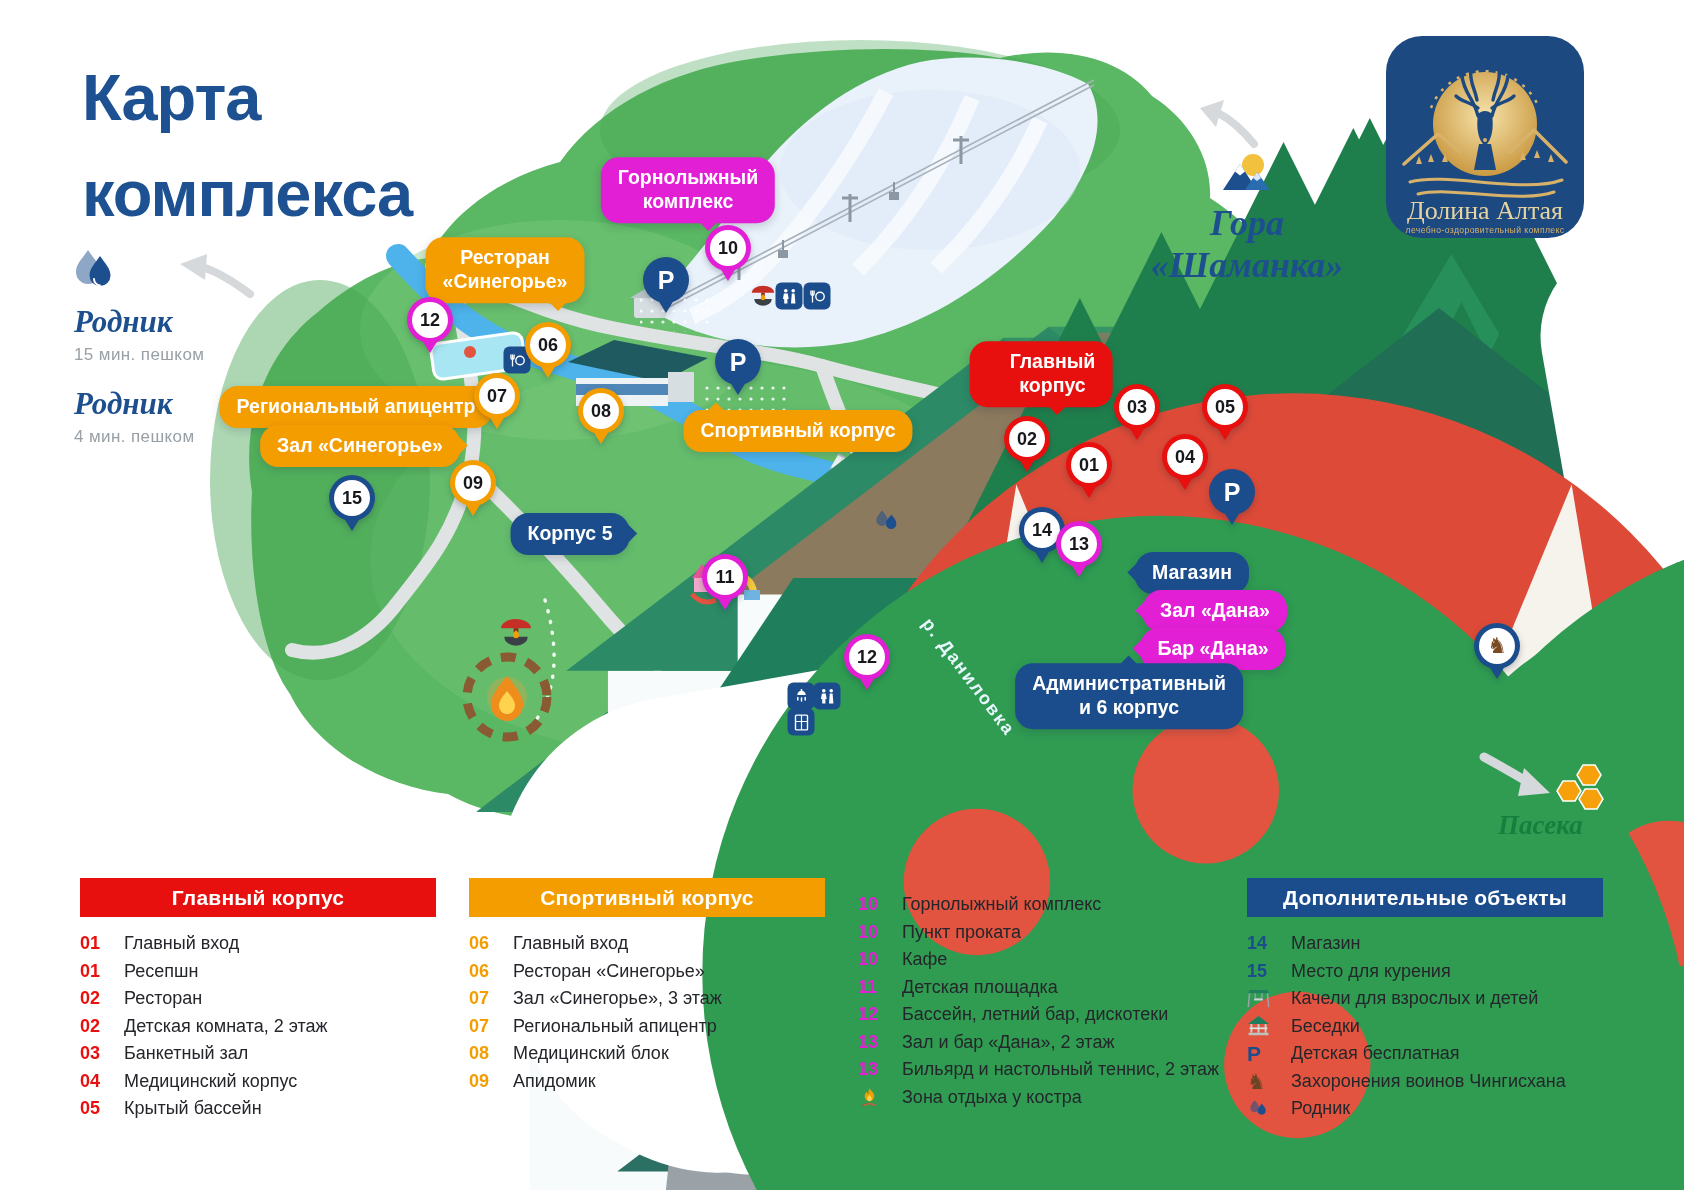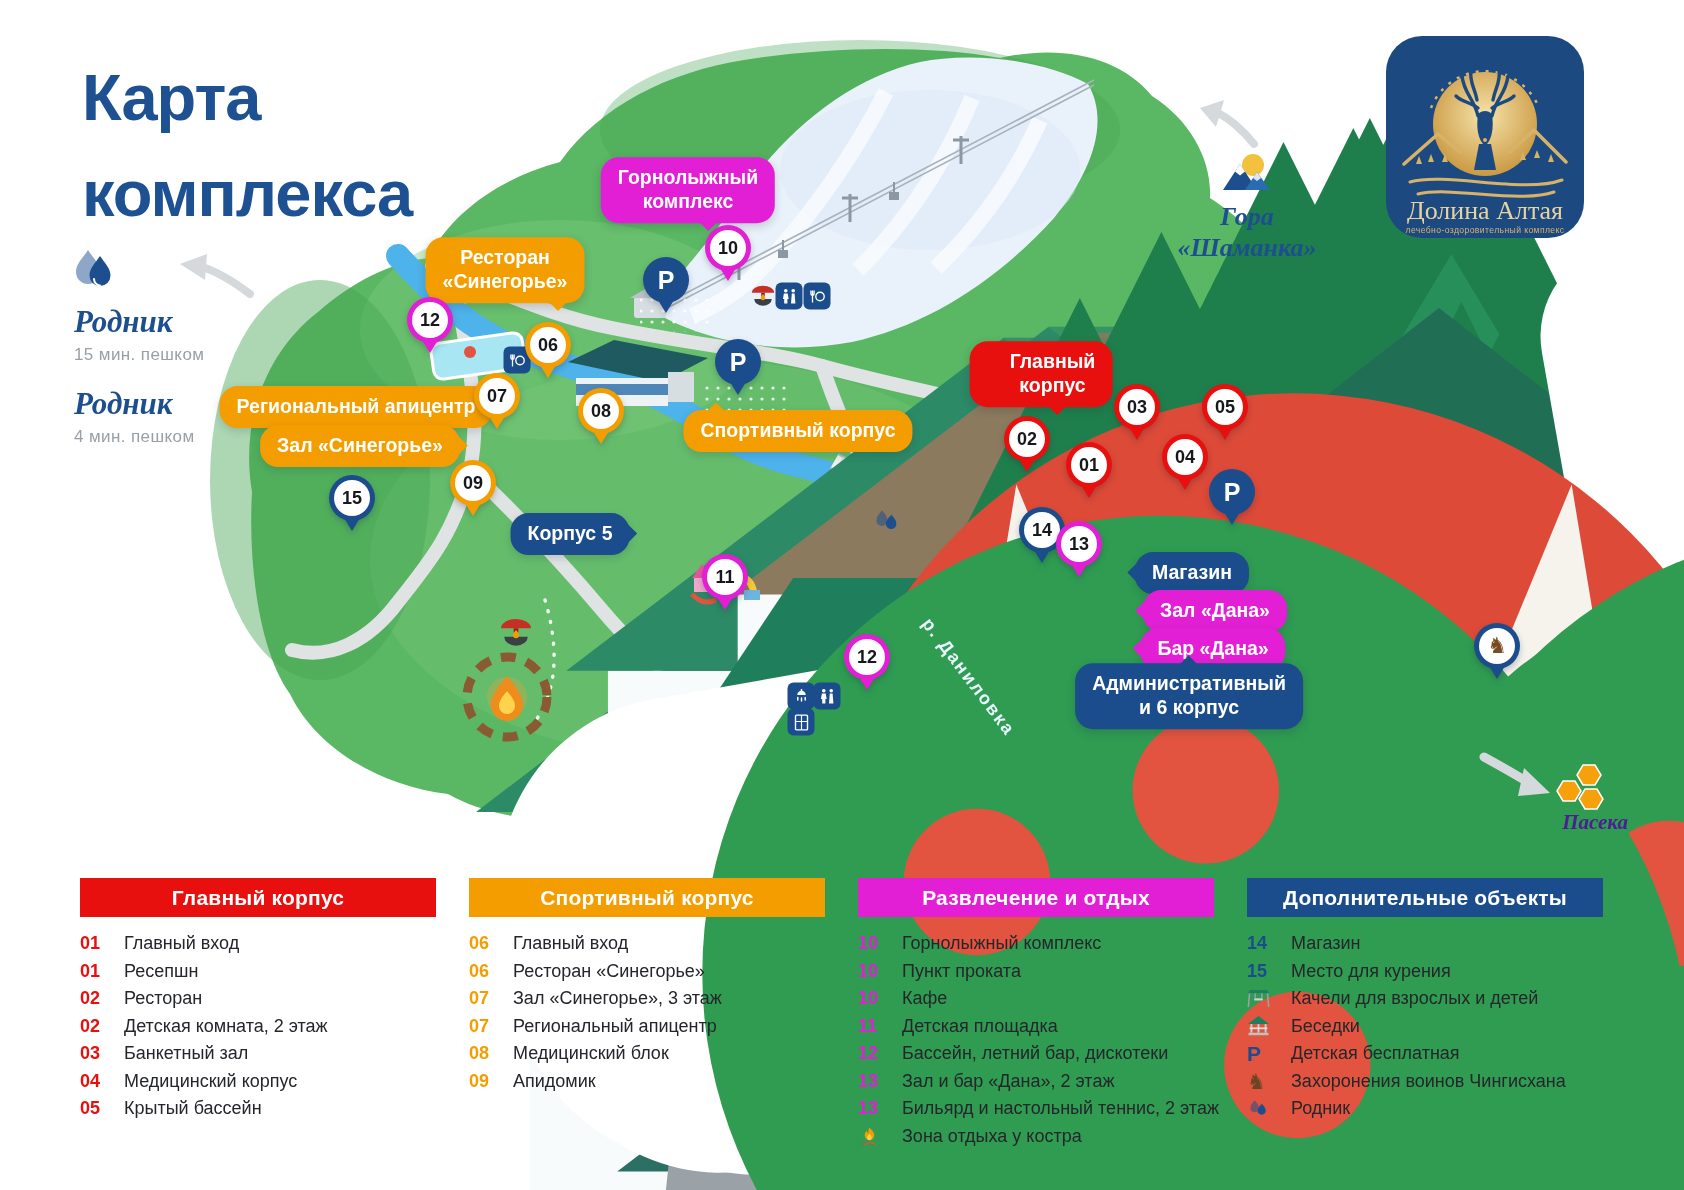--- a/index.html
+++ b/index.html
@@ -10,25 +10,25 @@
   .page-title{position:absolute;left:82px;top:50px;font-size:65px;font-weight:800;line-height:1.48;
     color:#1d5191;white-space:pre-line;letter-spacing:-1px;z-index:1;}
 
   .spring-block{position:absolute;left:74px;z-index:1;}
   .spring-name{font-family:"Liberation Serif","DejaVu Serif",serif;font-style:italic;font-weight:700;
     font-size:31px;color:#1d4f8f;margin-top:6px;}
   .spring-walk{font-size:17px;color:#98a0a6;margin-top:5px;letter-spacing:.4px;}
 
   .mountain-block{position:absolute;left:1146px;top:152px;width:202px;text-align:center;z-index:1;}
   .mountain-label{font-family:"Liberation Serif","DejaVu Serif",serif;font-style:italic;font-weight:700;
-    font-size:26px;line-height:1.18;color:#1d4f8f;white-space:pre-line;margin-top:6px;}
-
-  .paseka-label{position:absolute;left:1498px;top:810px;width:130px;text-align:right;z-index:1;
+    font-size:36px;line-height:1.18;color:#1d4f8f;white-space:pre-line;margin-top:6px;}
+
+  .paseka-label{position:absolute;left:1498px;top:810px;width:130px;text-align:left;z-index:1;
     font-family:"Liberation Serif","DejaVu Serif",serif;font-style:italic;font-weight:700;
-    font-size:21px;color:#4c1d95;}
+    font-size:27px;color:#15803d;}
 
   .river-label{position:absolute;left:934px;top:614px;z-index:2;transform:rotate(53deg);transform-origin:0 0;
     font-size:18px;font-weight:700;color:#e8f6fd;letter-spacing:2px;}
 
   .logo{position:absolute;left:1386px;top:36px;width:198px;height:202px;background:#1c4a80;
     border-radius:36px;z-index:1;overflow:hidden;}
 
   .callout{position:absolute;transform:translate(-50%,-50%);background:var(--c);color:#fff;font-weight:700;
     font-size:19.5px;line-height:1.22;text-align:center;padding:9px 17px;border-radius:18px;
     white-space:pre-line;z-index:3;box-shadow:0 3px 8px rgba(30,40,60,.18);}
@@ -451,21 +451,21 @@
 «Синегорье»</div>
       <div class="callout tail-r" style="--c: #f49d00; left: 356px; top: 407px;">Региональный апицентр</div>
       <div class="callout tail-r" style="--c: #f49d00; left: 360px; top: 446px;">Зал «Синегорье»</div>
       <div class="callout tail-tl" style="--c: #f49d00; left: 798px; top: 431px;">Спортивный корпус</div>
       <div class="callout tail-b" style="--c: #e8100e; left: 1041px; top: 374px; padding-left: 40px;">Главный
 корпус</div>
       <div class="callout tail-r" style="--c: #1b4d8c; left: 570px; top: 534px;">Корпус 5</div>
       <div class="callout tail-l" style="--c: #1b4d8c; left: 1192px; top: 573px;">Магазин</div>
       <div class="callout tail-l" style="--c: #e21fd4; left: 1215px; top: 611px;">Зал «Дана»</div>
       <div class="callout tail-l" style="--c: #e21fd4; left: 1213px; top: 649px;">Бар «Дана»</div>
-      <div class="callout tail-t" style="--c: #1b4d8c; left: 1189px; top: 696px; text-align: center;">Административный
+      <div class="callout tail-t" style="--c: #1b4d8c; left: 1129px; top: 696px; text-align: center;">Административный
 и 6 корпус</div>
     </div>
   <div>
       <div class="mapicon" style="left: 763px; top: 297px; width: 30px; height: 30px;">
         <svg viewBox="0 0 24 24">
           <path d="M3 8.6a9 5.6 0 0 1 18 0z" fill="#c62f25"></path>
           <rect x="10.6" y="8.6" width="2.8" height="2.6" fill="#8d2018"></rect>
           <path d="M5 13.6h14a7 5.4 0 0 1-14 0z" fill="#3a4046"></path>
           <path d="M12 9.6c.9 1.2 1.8 1.9 1.8 3.1a1.8 1.8 0 1 1-3.6 0c0-1.2.9-1.9 1.8-3.1z" fill="#f49d00"></path>
         </svg>
@@ -648,21 +648,20 @@
             <span class="leg-num" style="color: rgb(244, 157, 0);">08</span>
             <span class="leg-label">Медицинский блок</span>
           </div>
           <div class="leg-row">
             <span class="leg-num" style="color: rgb(244, 157, 0);">09</span>
             <span class="leg-label">Апидомик</span>
           </div>
         </div>
       </div>
       <div class="leg-col">
-        <div class="leg-head" style="background: rgb(226, 31, 212);">Развлечение и отдых</div>
         <div class="leg-rows">
           <div class="leg-row">
             <span class="leg-num" style="color: rgb(226, 31, 212);">10</span>
             <span class="leg-label">Горнолыжный комплекс</span>
           </div>
           <div class="leg-row">
             <span class="leg-num" style="color: rgb(226, 31, 212);">10</span>
             <span class="leg-label">Пункт проката</span>
           </div>
           <div class="leg-row">

